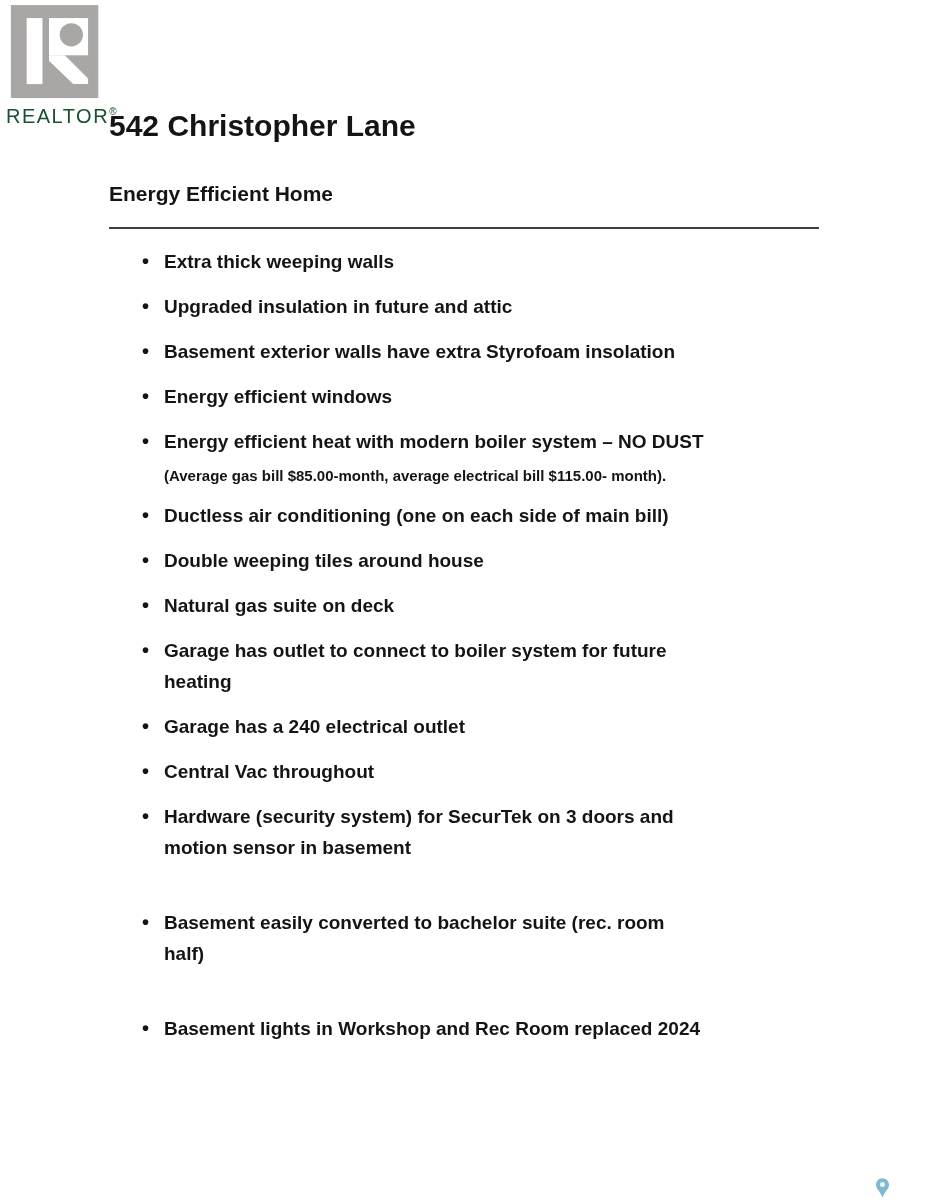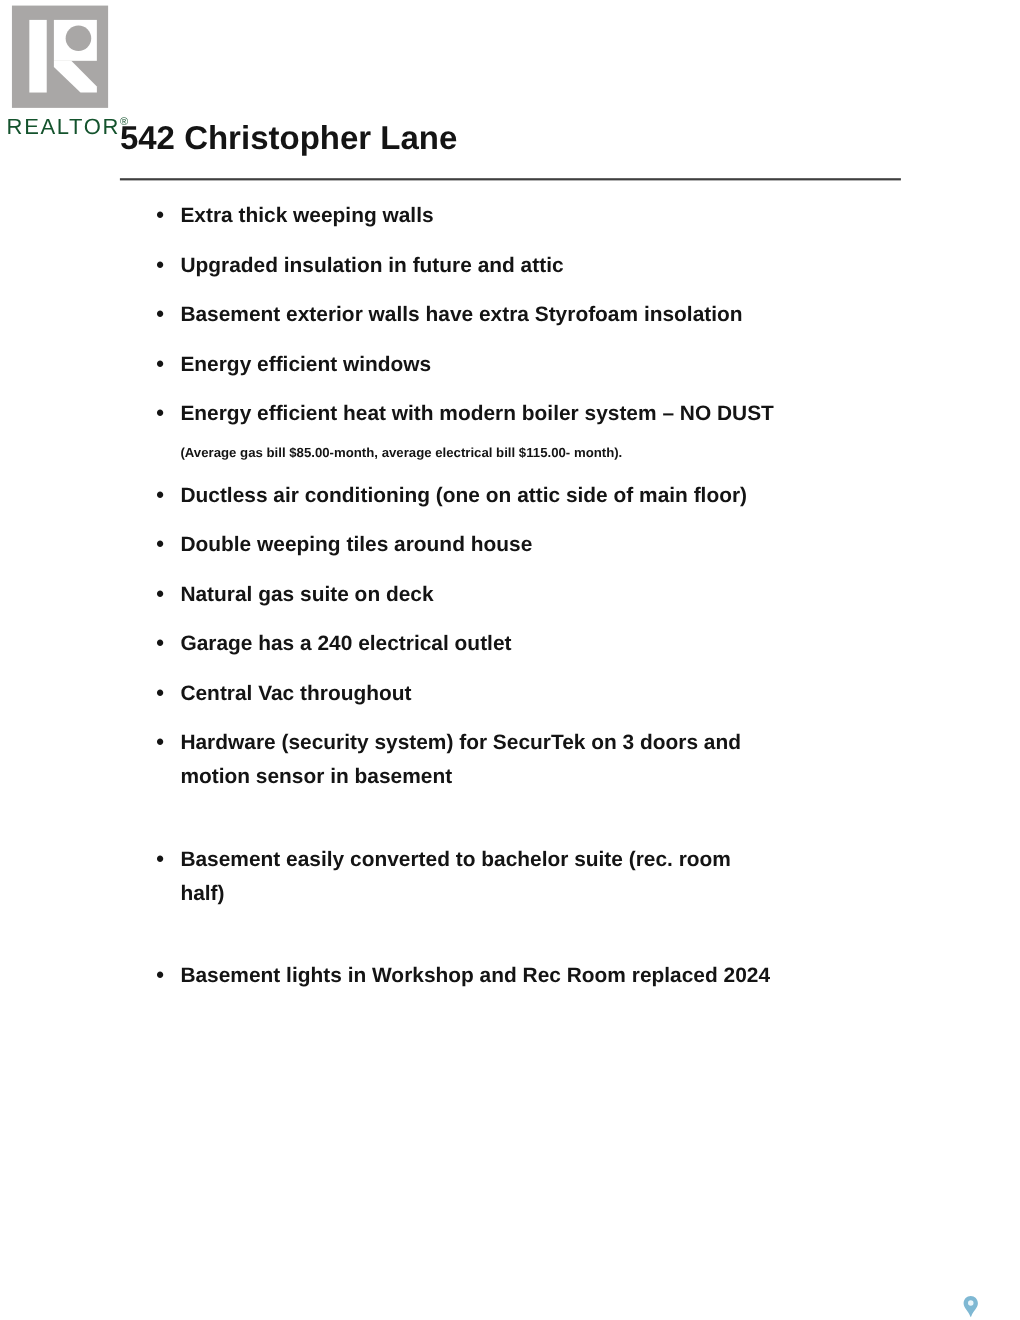--- a/index.html
+++ b/index.html
@@ -64,21 +64,21 @@
   ul.features li::before {
     content: "\2022";
     position: absolute;
     left: -22px; top: 0;
     font-size: 20px;
   }
   ul.features li.gap-after { margin-bottom: 44px; }
   .li-text { white-space: pre-line; }
   .li-note {
     display: block;
-    font-size: 12px;
+    font-size: 15px;
     line-height: 20px;
     margin-top: 9px;
     font-weight: 700;
   }
 
   
   .map-pin {
     position: absolute;
     left: 875px; top: 1177px;
     width: 15px; height: 21px;
@@ -95,20 +95,21 @@
       <rect x="19" y="15" width="17" height="71" fill="#ffffff"></rect>
       <rect x="43" y="15" width="42" height="40" fill="#ffffff"></rect>
       <circle cx="67" cy="33" r="12.5" fill="#a9a7a6"></circle>
       <polygon points="43,55 60,55 85,80 85,86 69,86 43,61" fill="#ffffff"></polygon>
     </svg>
     <div class="logo-word"><span>REALTOR</span><sup>®</sup></div>
   </div>
 
   <div class="content">
     <h1 class="title">542 Christopher Lane</h1>
+    <h2 class="subtitle">Energy Efficient Home</h2>
     <hr class="rule">
 
     <ul class="features">
 
         <li>
           <span class="li-text">Extra thick weeping walls</span>
           
         </li>
 
         <li>
@@ -125,34 +126,39 @@
           <span class="li-text">Energy efficient windows</span>
           
         </li>
 
         <li>
           <span class="li-text">Energy efficient heat with modern boiler system – NO DUST</span>
           <span class="li-note">(Average gas bill $85.00-month, average electrical bill $115.00- month).</span>
         </li>
 
         <li>
-          <span class="li-text">Ductless air conditioning (one on attic side of main floor)</span>
+          <span class="li-text">Ductless air conditioning (one on each side of main bill)</span>
           
         </li>
 
         <li>
           <span class="li-text">Double weeping tiles around house</span>
           
         </li>
 
         <li>
           <span class="li-text">Natural gas suite on deck</span>
           
         </li>
 
+        <li>
+          <span class="li-text">Garage has outlet to connect to boiler system for future
+heating</span>
+          
+        </li>
 
         <li>
           <span class="li-text">Garage has a 240 electrical outlet</span>
           
         </li>
 
         <li>
           <span class="li-text">Central Vac throughout</span>
           
         </li>

